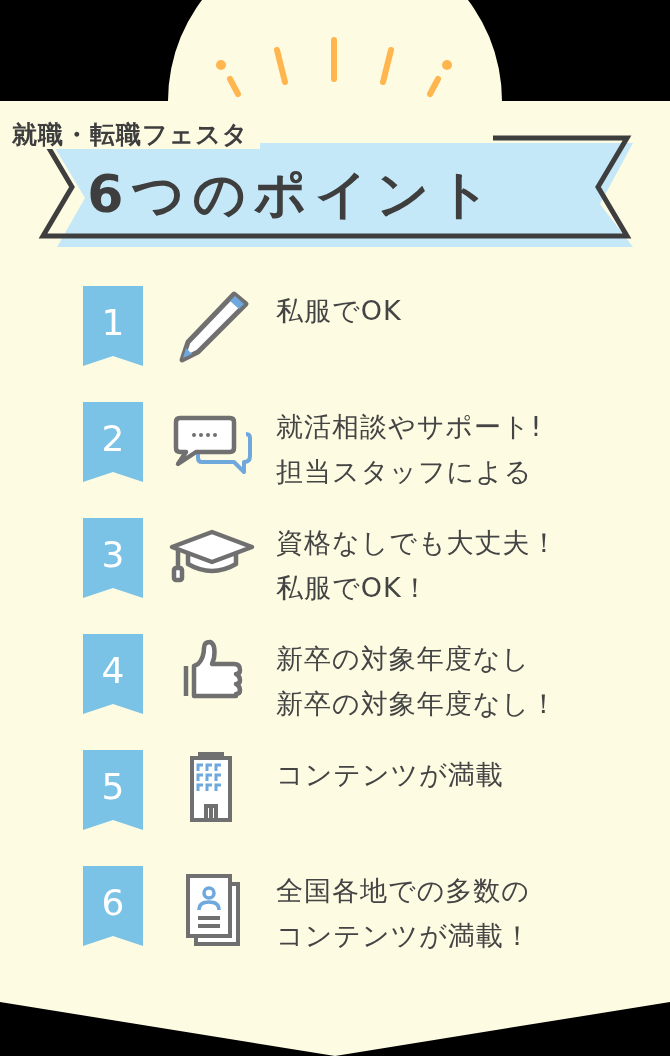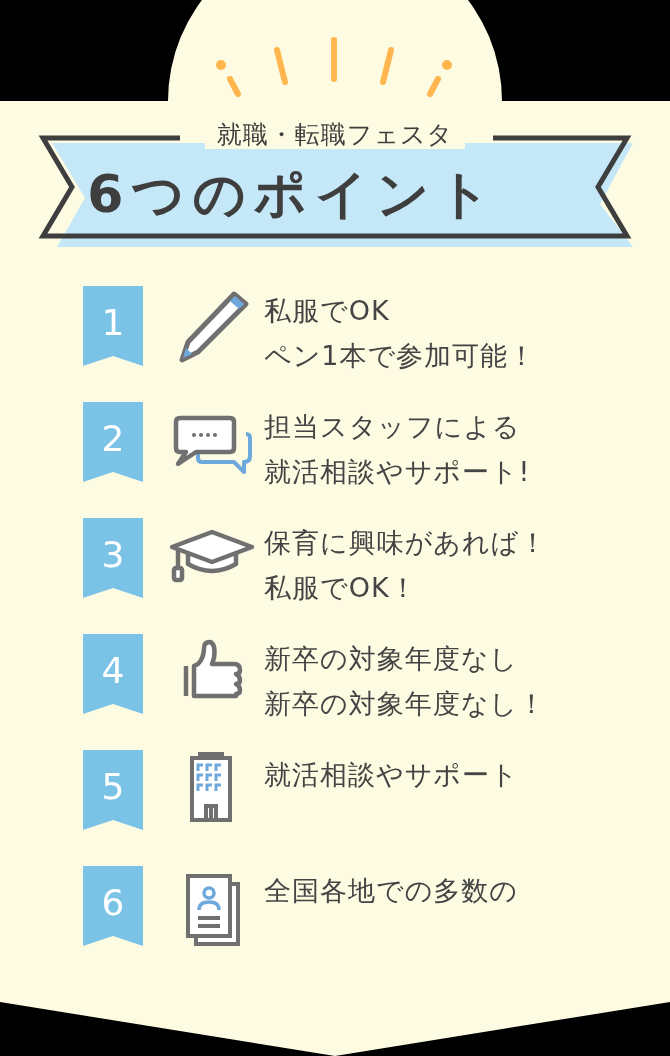--- a/index.html
+++ b/index.html
@@ -1,38 +1,38 @@
 <!DOCTYPE html>
 <html><head>
   <meta charset="utf-8">
   <style>
     html, body { margin: 0; padding: 0; background: #000; }
     body { width: 670px; height: 1056px; position: relative; overflow: hidden;
            font-family: "DejaVu Sans", "Liberation Sans", sans-serif; }
     .bg { position: absolute; left: 0; top: 0; width: 670px; height: 1056px; }
     .ribbon-svg { position: absolute; left: 0; top: 0; width: 670px; height: 260px; }
     .subtitle {
-      position: absolute; left: 0; width: 670px; top: 118px; text-align: center;
-      font-size: 25px; font-weight: normal; color: #3e3e3e; letter-spacing: 1px;
+      position: absolute; left: 0; width: 670px; top: 118px; 
+      font-size: 25px; font-weight: bold; color: #3e3e3e; letter-spacing: 1px;
     }
     .subtitle span { background: #fdfbe2; padding: 0 12px; }
     .title {
       position: absolute; left: 0; width: 586px; top: 160px; text-align: center;
       font-size: 52px; font-weight: bold; color: #3e3e3e; letter-spacing: 8px;
     }
     .point { position: absolute; left: 0; width: 670px; height: 100px; }
     .badge { position: absolute; left: 83px; top: 0; width: 60px; height: 80px; }
     .badge svg { position: absolute; left: 0; top: 0; }
     .badge-num {
       position: absolute; left: 0; top: 16px; width: 60px; text-align: center;
       color: #ffffff; font-size: 36px; font-family: "DejaVu Sans", sans-serif;
     }
     .icon { position: absolute; left: 168px; top: 0; width: 90px; height: 80px; }
     .text {
-      position: absolute; left: 264px; top: 2px; color: #444444;
+      position: absolute; left: 276px; top: 2px; color: #444444;
       font-size: 27px; line-height: 45px; letter-spacing: 1px;
       font-family: "DejaVu Sans", "Liberation Sans", sans-serif;
     }
     .text div { white-space: nowrap; }
   </style>
 </head>
 <body>
 
 <svg class="bg" viewBox="0 0 670 1056">
   <path d="M0 101 L168 101 A167 167 0 0 1 502 101 L670 101 L670 1002 L335 1056 L0 1002 Z" fill="#fdfbe2"></path>
@@ -66,21 +66,20 @@
   </div>
   <svg class="icon" viewBox="0 0 90 80">
     <g stroke="#707070" stroke-width="5" stroke-linejoin="round" fill="#fff">
       <polygon points="66,8 78,18 30,66 14,74 20,56"></polygon>
     </g>
     <polygon points="67,10 76,18 71,23 62,15" fill="#6fa8dc"></polygon>
     <polygon points="18,62 24,68 15,72" fill="#6fa8dc"></polygon>
   </svg>
   <div class="text">
     <div>私服でOK</div>
-    <div>ペン1本で参加可能！</div>
   </div>
 </div>
 
 <div class="point" style="top:402px;">
   <div class="badge">
     <svg width="60" height="80" viewBox="0 0 60 80">
         <polygon points="0,0 60,0 60,80 30,70 0,80" fill="#7bc3e6"></polygon>
       </svg>
     <div class="badge-num">2</div>
   </div>
@@ -88,42 +87,42 @@
     <path d="M30 38 L30 56 Q30 60 34 60 L66 60 L76 70 L76 60 Q82 60 82 54 L82 36 Q82 32 78 32" stroke="#6fa8dc" stroke-width="4" fill="none" stroke-linejoin="round"></path>
     <path d="M12 16 Q8 16 8 20 L8 46 Q8 50 12 50 L18 50 L10 62 L28 50 L62 50 Q66 50 66 46 L66 20 Q66 16 62 16 Z" stroke="#707070" stroke-width="4.5" fill="#fff" stroke-linejoin="round"></path>
     <g fill="#707070">
         <circle cx="26" cy="33" r="2"></circle>
         <circle cx="33" cy="33" r="2"></circle>
         <circle cx="40" cy="33" r="2"></circle>
         <circle cx="47" cy="33" r="2"></circle>
       </g>
   </svg>
   <div class="text">
+    <div>就活相談やサポート!</div>
     <div>担当スタッフによる</div>
-    <div>就活相談やサポート!</div>
   </div>
 </div>
 
 <div class="point" style="top:518px;">
   <div class="badge">
     <svg width="60" height="80" viewBox="0 0 60 80">
         <polygon points="0,0 60,0 60,80 30,70 0,80" fill="#7bc3e6"></polygon>
       </svg>
     <div class="badge-num">3</div>
   </div>
   <svg class="icon" viewBox="0 0 90 80">
     <g stroke="#707070" stroke-width="4.5" stroke-linejoin="round" fill="#fff">
       <path d="M20 34 L20 46 Q44 60 68 46 L68 34"></path>
       <polygon points="4,29 44,14 84,29 44,44"></polygon>
       <line x1="10" y1="32" x2="10" y2="50"></line>
       <rect x="6" y="50" width="8" height="12" rx="2"></rect>
     </g>
   </svg>
   <div class="text">
-    <div>保育に興味があれば！</div>
+    <div>資格なしでも大丈夫！</div>
     <div>私服でOK！</div>
   </div>
 </div>
 
 <div class="point" style="top:634px;">
   <div class="badge">
     <svg width="60" height="80" viewBox="0 0 60 80">
         <polygon points="0,0 60,0 60,80 30,70 0,80" fill="#7bc3e6"></polygon>
       </svg>
     <div class="badge-num">4</div>
@@ -160,21 +159,21 @@
         <path d="M48 21 V15 H53"></path>
       <path d="M30 31 V25 H35"></path>
         <path d="M39 31 V25 H44"></path>
         <path d="M48 31 V25 H53"></path>
       <path d="M30 41 V35 H35"></path>
         <path d="M39 41 V35 H44"></path>
         <path d="M48 41 V35 H53"></path>
     </g>
   </svg>
   <div class="text">
-    <div>就活相談やサポート</div>
+    <div>コンテンツが満載</div>
   </div>
 </div>
 
 <div class="point" style="top:866px;">
   <div class="badge">
     <svg width="60" height="80" viewBox="0 0 60 80">
         <polygon points="0,0 60,0 60,80 30,70 0,80" fill="#7bc3e6"></polygon>
       </svg>
     <div class="badge-num">6</div>
   </div>
@@ -187,14 +186,15 @@
       <circle cx="41" cy="27" r="5"></circle>
       <path d="M31 44 Q31 36 41 36 Q51 36 51 44"></path>
     </g>
     <g stroke="#707070" stroke-width="4">
         <line x1="30" y1="52" x2="52" y2="52"></line>
         <line x1="30" y1="60" x2="52" y2="60"></line>
       </g>
   </svg>
   <div class="text">
     <div>全国各地での多数の</div>
+    <div>コンテンツが満載！</div>
   </div>
 </div>
 
 </body></html>

